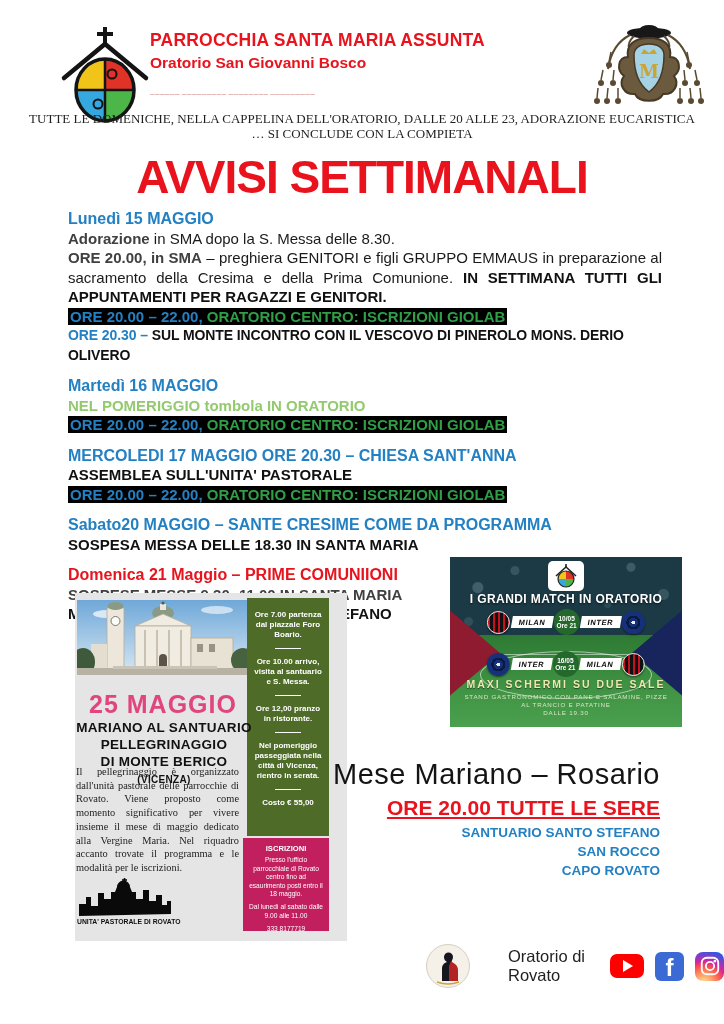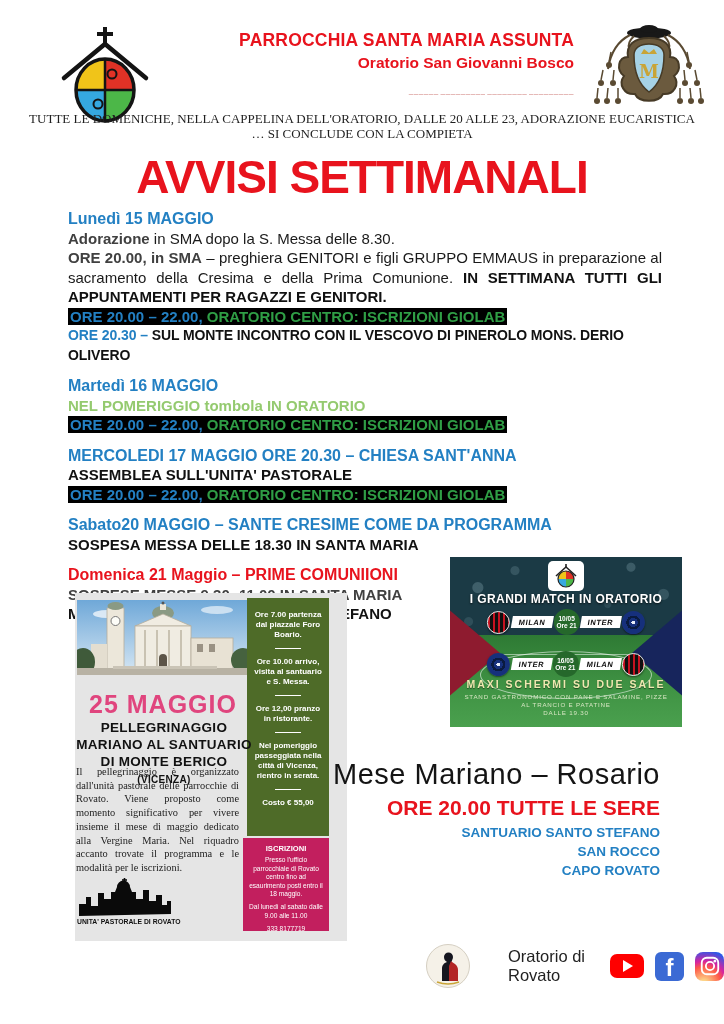--- a/index.html
+++ b/index.html
@@ -1,19 +1,19 @@
 <!DOCTYPE html>
 <html><head>
 <meta charset="utf-8">
 <style>
   html,body{margin:0;padding:0;background:#888;}
   #page{position:relative;width:724px;height:1024px;background:#ffffff;overflow:hidden;
         font-family:"Liberation Sans",sans-serif;color:#1a1a1a;}
   
-  .header-center{position:absolute;left:150px;right:150px;top:30px;text-align:right;}
+  .header-center{position:absolute;left:150px;right:150px;top:30px;text-align:left;}
   .parish{font-size:17.5px;font-weight:bold;color:#e8131d;letter-spacing:.2px;}
   .oratory{font-size:15.5px;font-weight:bold;color:#e8131d;margin-top:3px;}
   .tiny-line{margin-top:20px;font-size:4.5px;color:#b8423c;letter-spacing:.5px;}
   .church-logo{position:absolute;left:56px;top:24px;width:98px;height:106px;}
   .crest{position:absolute;left:594px;top:22px;width:110px;height:96px;}
   .adoration{position:absolute;left:0;right:0;top:111px;text-align:center;
              font-family:"Liberation Serif",serif;font-size:13px;color:#1f1f1f;line-height:15px;}
   .main-title{position:absolute;left:0;right:0;top:150px;text-align:center;
               font-size:46px;font-weight:800;color:#e8131d;letter-spacing:-1px;}
   
@@ -87,21 +87,21 @@
   .datec{width:26px;height:26px;border-radius:50%;background:#25682b;color:#fff;z-index:1;margin:0 -1px;
          display:flex;flex-direction:column;align-items:center;justify-content:center;
          font-size:6.5px;font-weight:700;line-height:7px;}
   .match-maxi{position:absolute;top:121px;width:100%;text-align:center;color:#efe9b0;font-weight:800;
               font-size:10.5px;letter-spacing:2px;text-shadow:0 1px 1px rgba(0,0,0,.5);}
   .match-stand{position:absolute;top:136px;left:10px;right:10px;text-align:center;color:#d6e6c2;
                font-size:6.2px;letter-spacing:.8px;line-height:8px;}
   
   .rosary{position:absolute;right:64px;top:758px;text-align:right;}
   .rosary-title{font-size:29px;color:#141414;font-weight:400;letter-spacing:.5px;}
-  .rosary-time{font-size:21px;color:#e8131d;font-weight:800;margin-top:5px;}
+  .rosary-time{font-size:21px;color:#e8131d;font-weight:800;margin-top:5px;text-decoration:underline;}
   .rosary-place{font-size:13.5px;color:#2380c3;font-weight:800;line-height:18px;margin-top:4px;}
   .rosary-place div{margin-top:1px;}
   
   .footer{position:absolute;left:426px;top:944px;display:flex;align-items:center;gap:11px;}
   .fl-logo{width:42px;height:42px;border-radius:50%;background:#f5f1e8;border:1px solid #d5cfc2;
            overflow:hidden;flex:0 0 auto;}
   .fl-label{font-size:16.5px;color:#222;margin-right:2px;margin-left:27px;}
   .yt{width:34px;height:24px;background:#ff0000;border-radius:7px;display:flex;align-items:center;
       justify-content:center;flex:0 0 auto;}
   .yt-tri{width:0;height:0;border-left:10px solid #fff;border-top:6px solid transparent;
@@ -269,22 +269,22 @@
       <div class="gdiv"></div>
       <div>Ore 12,00 pranzo in ristorante.</div>
       <div class="gdiv"></div>
       <div>Nel pomeriggio passeggiata nella città di Vicenza, rientro in serata.</div>
       <div class="gdiv"></div>
       <div>Costo € 55,00</div>
     </div>
 
     <div class="flyer-date">25 MAGGIO</div>
     <div class="flyer-title">
+      <div>MARIANO AL SANTUARIO</div>
       <div>PELLEGRINAGGIO</div>
-      <div>MARIANO AL SANTUARIO</div>
       <div><span>DI MONTE BERICO </span><span class="vic">(VICENZA)</span></div>
     </div>
     <div class="flyer-body">Il pellegrinaggio è organizzato dall'unità pastorale delle parrocchie di Rovato. Viene proposto come momento significativo per vivere insieme il mese di maggio dedicato alla Vergine Maria. Nel riquadro accanto trovate il programma e le modalità per le iscrizioni.</div>
 
     <div class="flyer-skyline">
       <svg viewBox="0 0 92 42" width="92" height="42">
         <path d="M0,42 L0,30 h7 v-7 h5 v9 h7 v-13 h6 v6 h7 v-7 h4 l2,-5 a6.5,6.5 0 0 1 13,0 l2,5 h4 v7 h7 v-9 h6 v11 h7 v-6 h6 v10 h5 v-4 h4 v13 Z" fill="#0a0a0a"></path>
         <line x1="45.5" y1="4" x2="45.5" y2="9" stroke="#0a0a0a" stroke-width="1.6"></line>
         <line x1="43" y1="6" x2="48" y2="6" stroke="#0a0a0a" stroke-width="1.6"></line>
       </svg>

